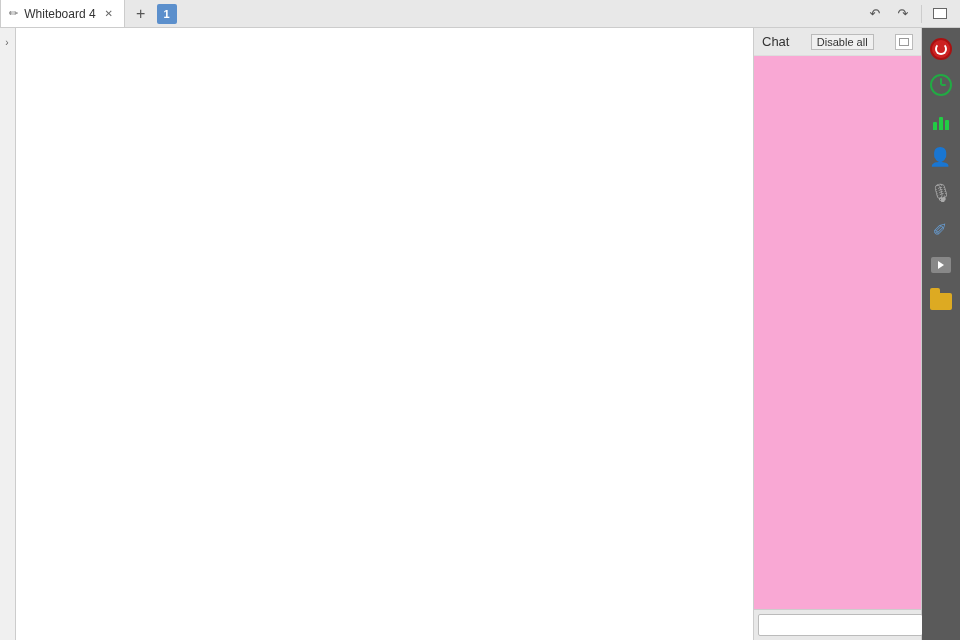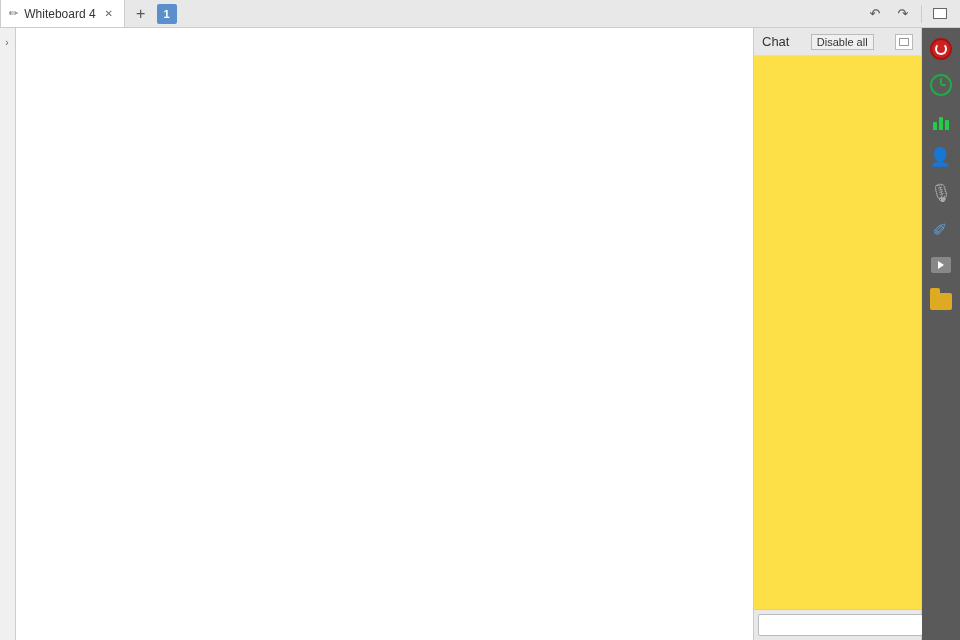--- a/index.html
+++ b/index.html
@@ -148,21 +148,21 @@
     #whiteboard-canvas {
       flex: 1;
       background: white;
       border-right: 1px solid #ccc;
       position: relative;
     }
 
     
     #chat-panel {
       width: 168px;
-      background: #fde047;
+      background: #f9a8d4;
       display: flex;
       flex-direction: column;
       border-right: 1px solid #ccc;
       flex-shrink: 0;
     }
 
     #chat-header {
       height: 28px;
       display: flex;
       align-items: center;

